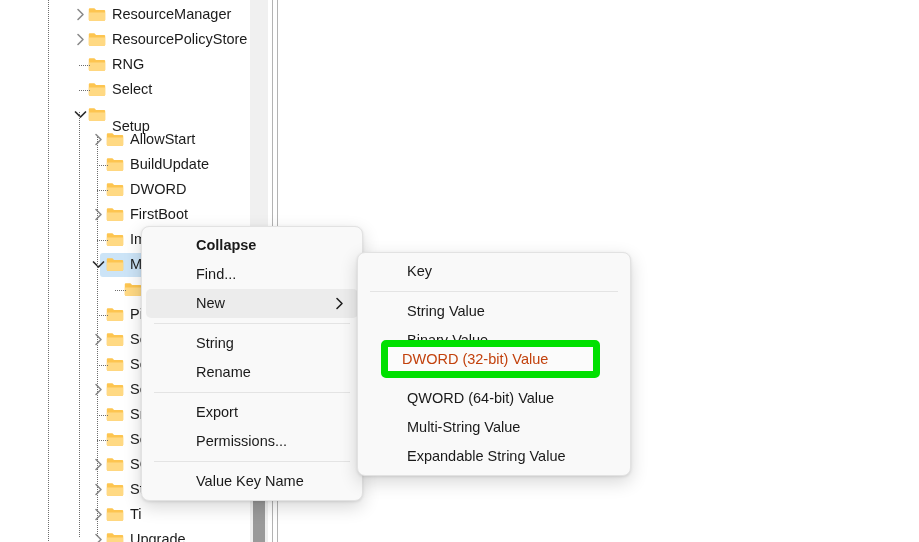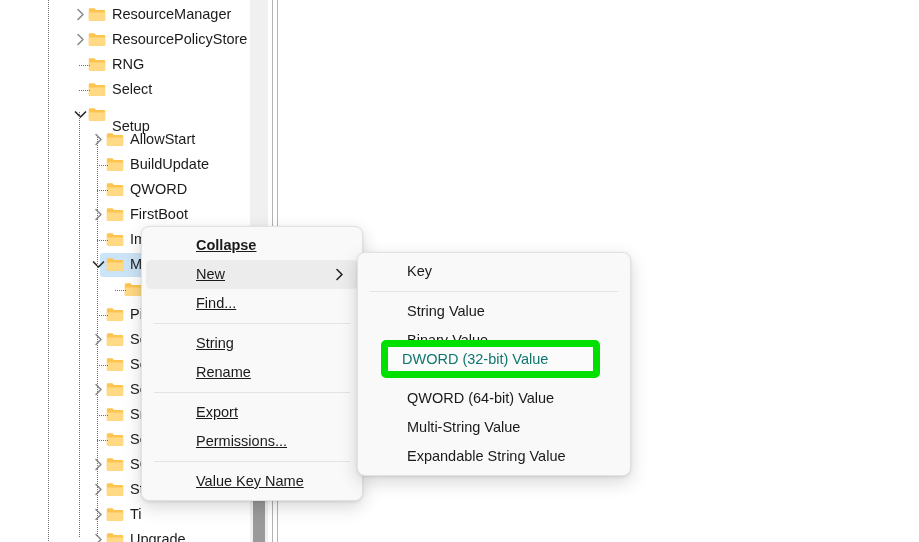--- a/index.html
+++ b/index.html
@@ -67,37 +67,37 @@
     margin:0 4px;border-radius:5px;white-space:nowrap;
   }
   .menu .item.bold{font-weight:bold;}
   .menu .item.hover{background:#ececec;}
   .menu .sep{height:1px;background:#e4e4e4;margin:5px 12px;}
   .menu .chev{
     position:absolute;right:14px;top:0;height:29px;
     display:flex;align-items:center;color:#202020;
   }
 
-  #menu-main{left:141px;top:226px;width:220px;text-decoration:underline;}
+  #menu-main{left:141px;top:226px;width:220px;}
   #menu-sub{left:357px;top:252px;width:272px;}
   #menu-sub .item{padding-left:45px;}
 
   
   #highlight-box{
     position:absolute;left:381px;top:340px;width:219px;height:38px;
     border:7px solid #00e000;border-radius:5px;
     box-sizing:border-box;background:transparent;
   }
   #highlight-inner{
     position:absolute;left:388px;top:347px;width:205px;height:24px;
     background:#fbfbfb;
   }
   #highlight-text{
     position:absolute;left:402px;top:347px;height:24px;line-height:24px;
-    font-size:14.5px;color:#0f766e;white-space:nowrap;
+    font-size:14.5px;color:#c2410c;white-space:nowrap;
   }
 </style>
 </head>
 <body>
 
 <div id="tree-pane">
   <div id="tree-rows">
       <div class="row" style="top: 2px;">
         <span class="twisty" style="left: 72px;">
           <svg width="9" height="13" viewBox="0 0 9 13">
@@ -165,21 +165,21 @@
             <path d="M0.8 2.2 A1 1 0 0 1 1.8 1.2 H6.4 L8.1 3.0 H16.2 A1 1 0 0 1 17.2 4.0 V12.8 A1 1 0 0 1 16.2 13.8 H1.8 A1 1 0 0 1 0.8 12.8 Z" fill="#fdc550"></path>
             <path d="M0.8 5.6 H17.2 V12.8 A1 1 0 0 1 16.2 13.8 H1.8 A1 1 0 0 1 0.8 12.8 Z" fill="#ffd983"></path>
           </svg></span>
         <span class="label" style="left: 130px; text-align: right;">BuildUpdate</span>
       </div>
       <div class="row" style="top: 177px;">
         <span class="folder" style="left: 106px; top: 5px;"><svg width="18" height="15" viewBox="0 0 18 15">
             <path d="M0.8 2.2 A1 1 0 0 1 1.8 1.2 H6.4 L8.1 3.0 H16.2 A1 1 0 0 1 17.2 4.0 V12.8 A1 1 0 0 1 16.2 13.8 H1.8 A1 1 0 0 1 0.8 12.8 Z" fill="#fdc550"></path>
             <path d="M0.8 5.6 H17.2 V12.8 A1 1 0 0 1 16.2 13.8 H1.8 A1 1 0 0 1 0.8 12.8 Z" fill="#ffd983"></path>
           </svg></span>
-        <span class="label" style="left: 130px;">QWORD</span>
+        <span class="label" style="left: 130px;">DWORD</span>
       </div>
       <div class="row" style="top: 202px;">
         <span class="twisty" style="left: 90px;">
           <svg width="9" height="13" viewBox="0 0 9 13">
             <path d="M2 1.5 L7 6.5 L2 11.5" fill="none" stroke="#8a8a8a" stroke-width="1.6" stroke-linecap="round" stroke-linejoin="round"></path>
           </svg>
         </span>
         <span class="folder" style="left: 106px; top: 5px;"><svg width="18" height="15" viewBox="0 0 18 15">
             <path d="M0.8 2.2 A1 1 0 0 1 1.8 1.2 H6.4 L8.1 3.0 H16.2 A1 1 0 0 1 17.2 4.0 V12.8 A1 1 0 0 1 16.2 13.8 H1.8 A1 1 0 0 1 0.8 12.8 Z" fill="#fdc550"></path>
             <path d="M0.8 5.6 H17.2 V12.8 A1 1 0 0 1 16.2 13.8 H1.8 A1 1 0 0 1 0.8 12.8 Z" fill="#ffd983"></path>
@@ -331,26 +331,26 @@
 </div>
 
 <div id="tree-scrollbar">
   <div id="tree-scroll-thumb" style="top: 493px; height: 49px;"></div>
 </div>
 <div class="vdivider" style="left:272px;"></div>
 <div class="vdivider" style="left:277px;"></div>
 
 <div class="menu" id="menu-main">
     <div class="item bold"><span>Collapse</span></div>
+    <div class="item"><span>Find...</span></div>
     <div class="item hover"><span>New</span><span class="chev">
         <svg width="9" height="13" viewBox="0 0 9 13">
           <path d="M2 1.5 L7 6.5 L2 11.5" fill="none" stroke="#202020" stroke-width="1.6" stroke-linecap="round" stroke-linejoin="round"></path>
         </svg>
       </span></div>
-    <div class="item"><span>Find...</span></div>
     <div class="sep"></div>
     <div class="item"><span>String</span></div>
     <div class="item"><span>Rename</span></div>
     <div class="sep"></div>
     <div class="item"><span>Export</span></div>
     <div class="item"><span>Permissions...</span></div>
     <div class="sep"></div>
     <div class="item"><span>Value Key Name</span></div>
   </div>
 

